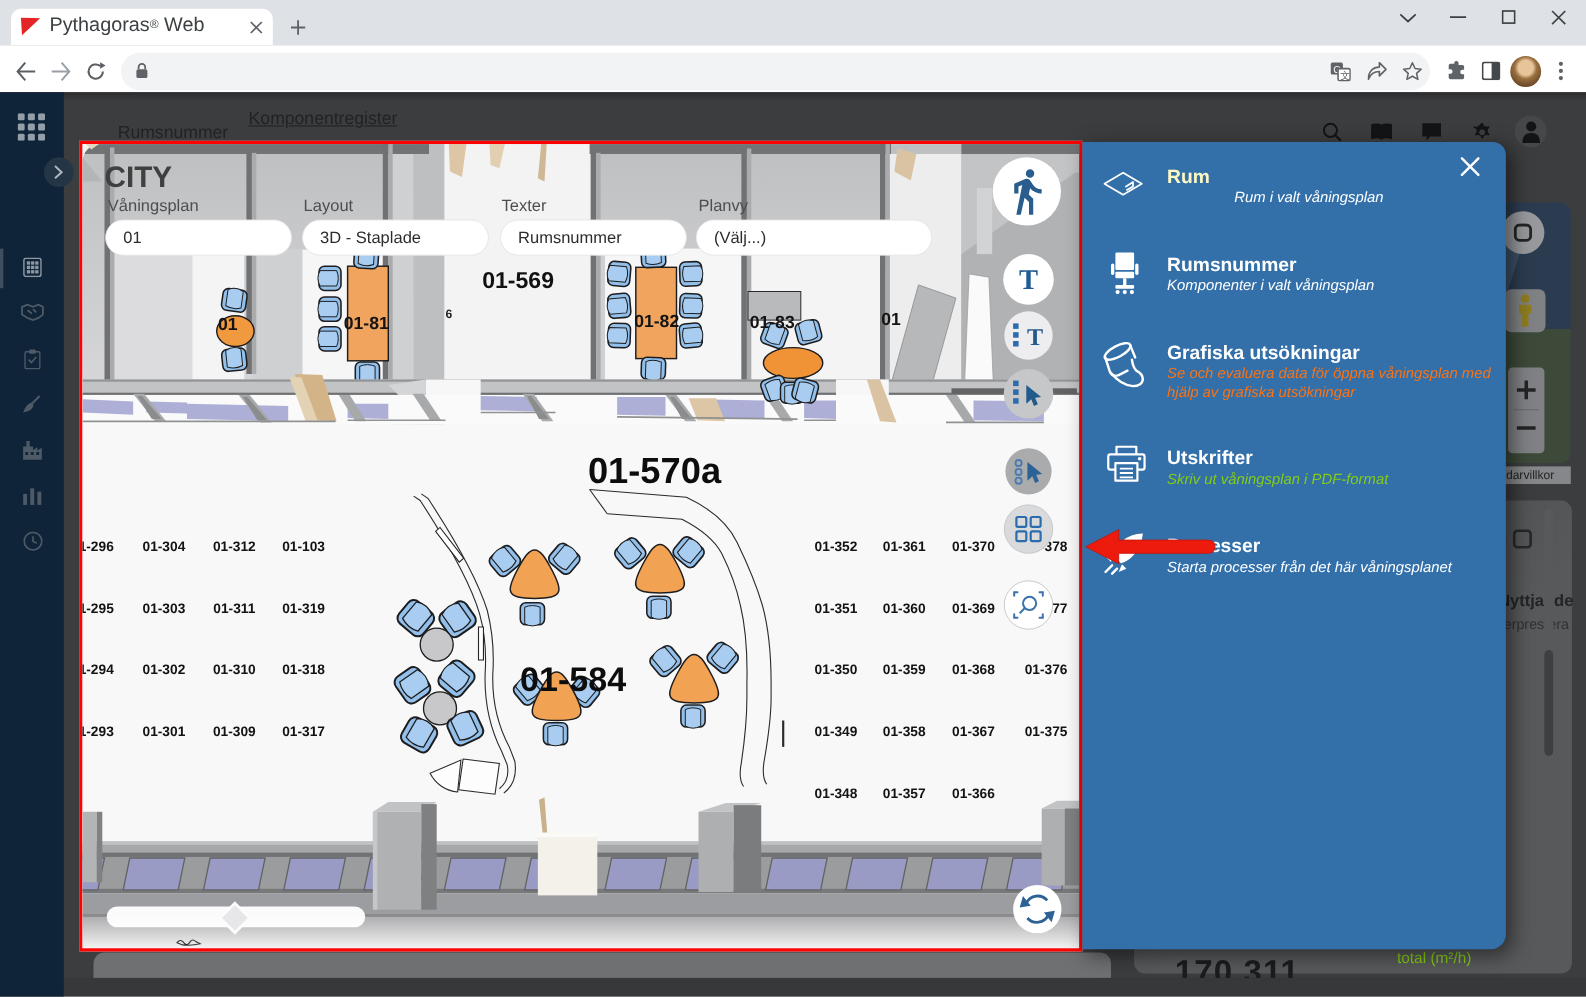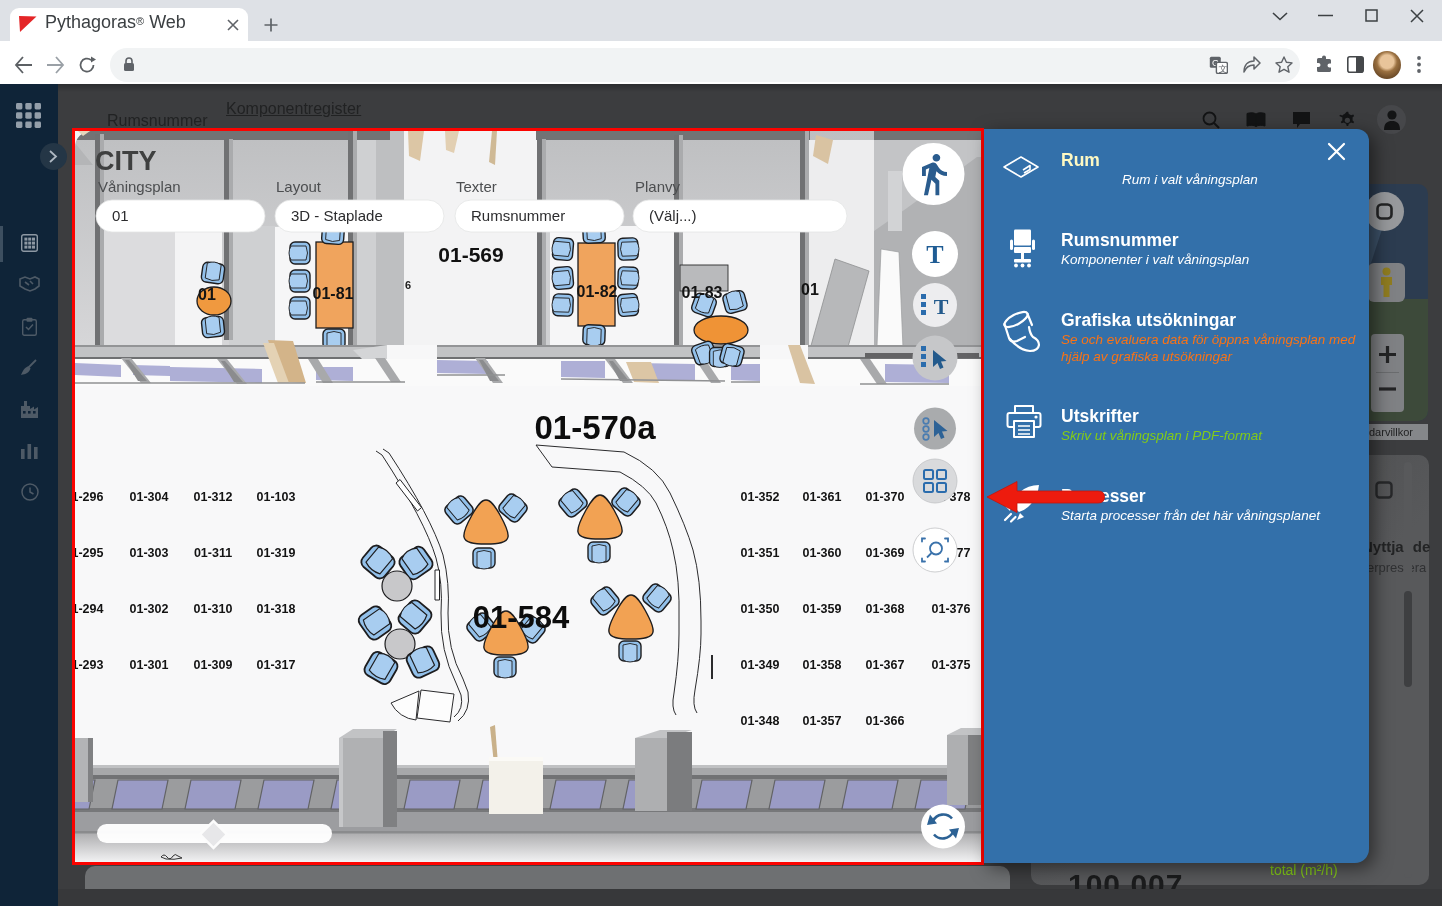--- a/index.html
+++ b/index.html
@@ -240,21 +240,21 @@
       <rect x="1.5" y="1.5" width="15" height="15" rx="3" fill="none" stroke="#27282a" stroke-width="2.4"></rect>
     </svg>
 
   <div class="abs" style="left:1362px;top:538px;font-size:15px;color:#232425;font-weight:bold;">Nyttjande</div>
 
   <div class="abs" style="left:1367px;top:560px;font-size:13px;color:#303133;">erprestera</div>
 
   <div class="abs" style="left:1404px;top:462px;width:8px;height:416px;background:#58595b;border-radius:4px;"></div>
   <div class="abs" style="left:1404px;top:591px;width:8px;height:96px;background:#3e3f41;border-radius:4px;"></div>
 
-  <div class="abs" style="left:1068px;top:868px;font-size:30px;font-weight:bold;color:#1b1c1d;letter-spacing:1px;">100.007</div>
+  <div class="abs" style="left:1068px;top:868px;font-size:30px;font-weight:bold;color:#1b1c1d;letter-spacing:1px;">170.311</div>
 
   <div class="abs" style="left:1270px;top:862px;font-size:14px;color:#84cc16;">total (m²/h)</div>
 
   <div class="abs" style="left:85px;top:866px;width:925px;height:24px;background:#6e7072;border-radius:10px 10px 0 0;"></div>
   <div class="abs" style="left:0;top:889px;width:1442px;height:17px;background:#37383a;"></div>
   <div class="abs" style="left:0;top:889px;width:58px;height:17px;background:#0f2438;"></div>
 
   <div class="abs" style="left:72px;top:128px;width:912px;height:737px;border:3px solid #fb0300;background:#f7f7f8;">
   <svg width="906" height="731" style="display:block;">
     <defs>

